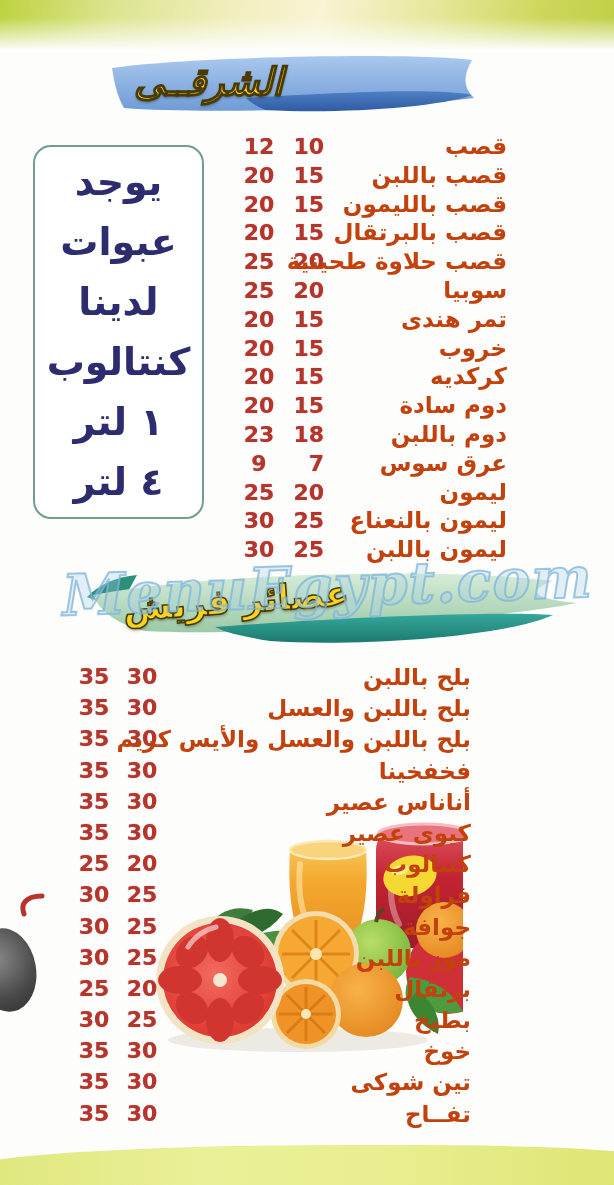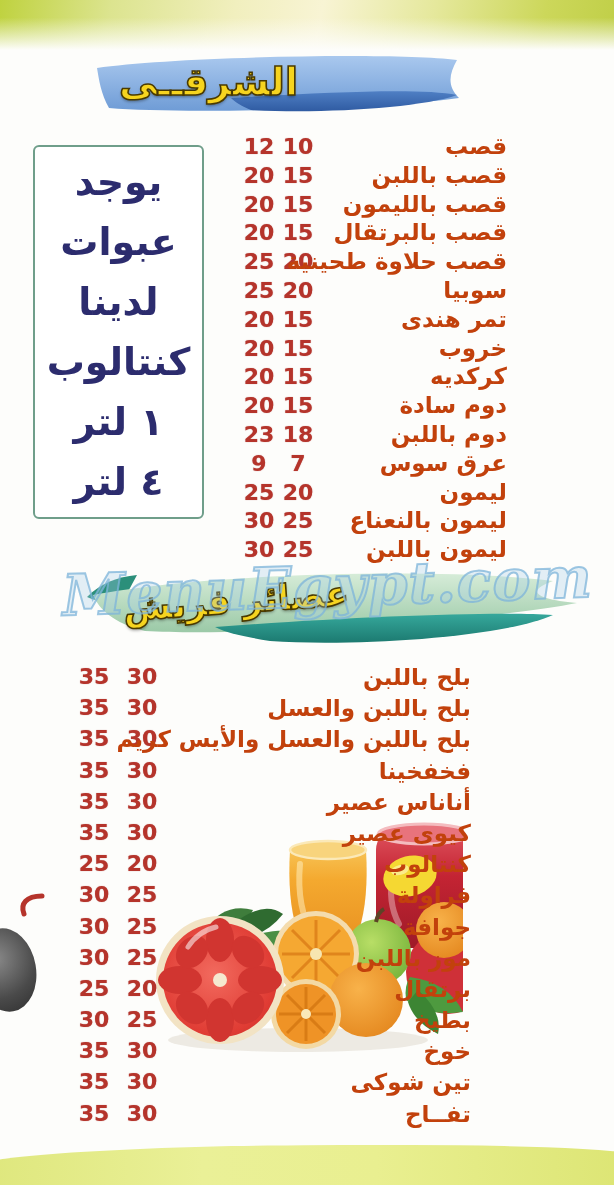--- a/index.html
+++ b/index.html
@@ -14,51 +14,51 @@
   .band-bottom{position:absolute;left:-40px;bottom:-6px;width:694px;height:46px;
     background:linear-gradient(90deg,#dde67a 0%,#eaf097 35%,#e9ef90 60%,#dbe471 100%);
     border-radius:55% 35% 0 0 / 26px 14px 0 0;}
 
   
   .banner{position:absolute;}
   .banner svg{display:block;width:100%;height:100%;}
   .banner-title{position:absolute;font-weight:bold;color:#f6d41f;
     -webkit-text-stroke:1.6px #4a3a00;text-shadow:0 2px 3px rgba(0,0,0,.35);
     direction:rtl;white-space:nowrap;letter-spacing:1px;}
-  .banner1{left:91px;top:52px;width:370px;height:64px;}
+  .banner1{left:106px;top:52px;width:370px;height:64px;font-style:italic;}
   .banner1 .banner-title{left:28px;top:8px;font-size:38px;}
   .banner2{left:85px;top:565px;width:497px;height:92px;}
   .banner2 .banner-title{left:38px;top:16px;font-size:35px;transform:rotate(-4deg);}
 
   
   .watermark{position:absolute;left:62px;top:552px;width:540px;z-index:6;
     font-family:"DejaVu Serif",serif;font-style:italic;font-weight:bold;font-size:57px;
     color:rgba(165,205,232,.30);-webkit-text-stroke:2px rgba(125,180,218,.75);
     transform:rotate(-2deg);letter-spacing:1px;pointer-events:none;white-space:nowrap;}
 
   
   .info-box{position:absolute;left:33px;top:145px;width:167px;height:370px;
-    background:#fff;border:2.5px solid #6f9e8a;border-radius:6px;
+    background:#fff;border:2.5px solid #6f9e8a;border-radius:18px;
     display:flex;flex-direction:column;justify-content:center;align-items:center;z-index:3;}
   .info-line{font-size:38px;font-weight:bold;color:#2c2c6e;line-height:60px;direction:rtl;white-space:nowrap;}
 
   
   .menu-list{position:absolute;left:8px;width:519px;z-index:4;}
   .list1{top:132px;}
   .list2{top:662px;}
   .menu-row{position:relative;}
   .list1 .menu-row{height:28.8px;}
   .list2 .menu-row{height:31.2px;padding-left:36px;}
   .item-name{position:absolute;top:0;direction:rtl;font-weight:bold;color:#c2410c;
     font-size:23px;line-height:28px;white-space:nowrap;}
   .list1 .item-name{right:20px;}
   .list2 .item-name{right:56px;line-height:30px;}
   .price{position:absolute;top:1px;width:52px;text-align:center;font-weight:bold;
     color:#b5342b;font-size:22px;line-height:27px;text-shadow:0 0 1px rgba(150,20,20,.5);}
-  .list1 .p1{left:225px;} .list1 .p2{left:264px;}
+  .list1 .p1{left:225px;} .list1 .p2{left:264px;text-align:right;}
   .list2 .p1{left:60px;}  .list2 .p2{left:108px;}
 
   
   .fruit-art{position:absolute;left:148px;top:812px;width:315px;height:245px;z-index:2;}
 
   
   .cut-photo{position:absolute;left:-24px;top:928px;width:60px;height:84px;border-radius:50%;
     background:radial-gradient(circle at 35% 35%,#8a8a8a,#4a4a4a 60%,#2e2e2e);
     transform:rotate(-10deg);z-index:2;}
   .cut-red-glyph{position:absolute;left:16px;top:890px;width:30px;height:30px;z-index:2;}

